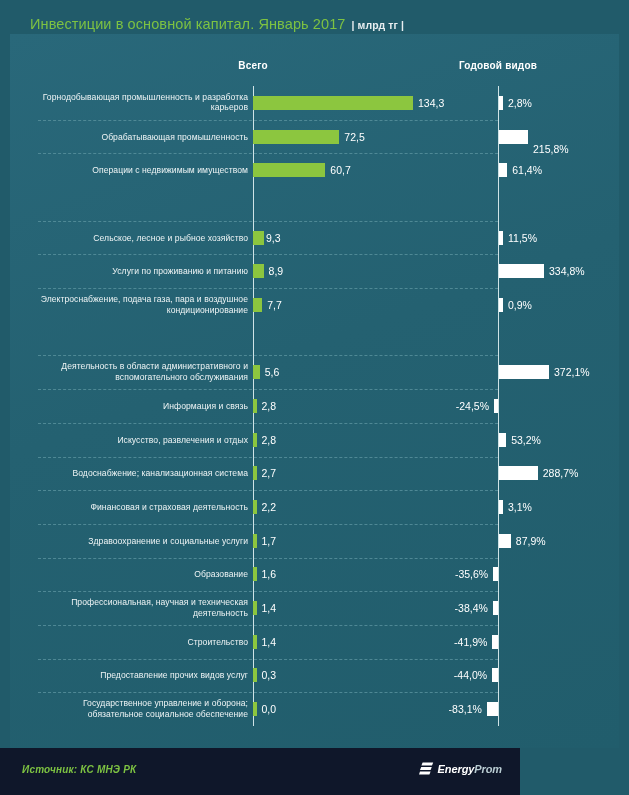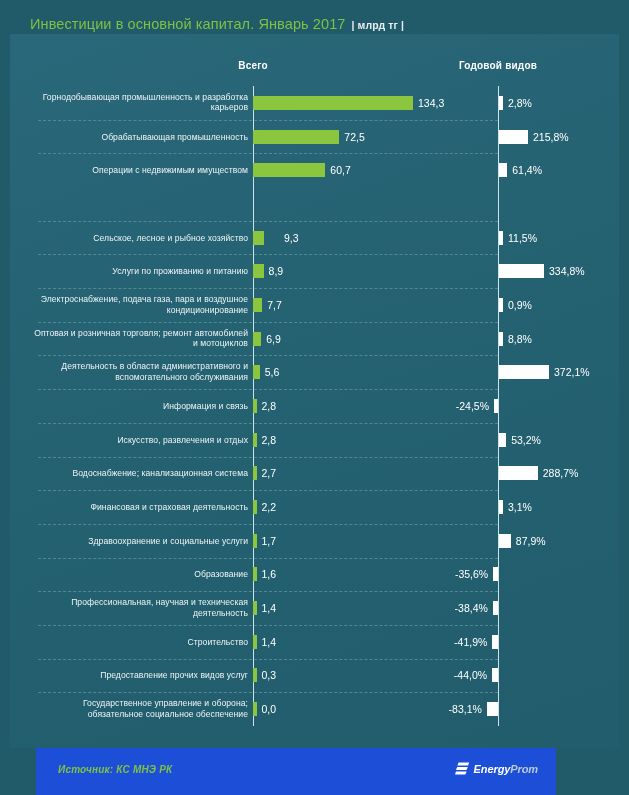--- a/index.html
+++ b/index.html
@@ -153,22 +153,21 @@
     transform: translateY(-50%);
   }
 
   
   .footer {
     position: absolute;
     left: 0;
     top: 748px;
     width: 520px;
     height: 47px;
-    background: #1d4ed8;
-    margin-left: 36px;
+    background: #0f172a;
   }
   .source {
     position: absolute;
     left: 22px;
     top: 16px;
     font-size: 10px;
     font-style: italic;
     font-weight: 700;
     color: #7dc242;
     letter-spacing: .2px;
@@ -216,61 +215,53 @@
           <div class="val-total" style="left: 418px;">134,3</div>
           <div class="bar-growth" style="width: 4px; left: 499px;"></div>
           <div class="val-growth" style="left: 508px;">2,8%</div>
         </div>
         <div class="row" style="top: 33.6842px; height: 33.6842px;">
           <div class="sep"></div>
           <div class="label">Обрабатывающая промышленность</div>
           <div class="bar-total" style="width: 86.3738px;"></div>
           <div class="val-total" style="left: 344.374px;">72,5</div>
           <div class="bar-growth" style="width: 28.9976px; left: 499px;"></div>
-          <div class="val-growth" style="left: 532.998px;">215,8%</div>
+          <div class="val-growth" style="left: 532.998px; margin-top: 12px;">215,8%</div>
         </div>
         <div class="row" style="top: 67.3684px; height: 33.6842px;">
           <div class="sep"></div>
           <div class="label">Операции с недвижимым имуществом</div>
           <div class="bar-total" style="width: 72.3157px;"></div>
           <div class="val-total" style="left: 330.316px;">60,7</div>
           <div class="bar-growth" style="width: 8.25047px; left: 499px;"></div>
           <div class="val-growth" style="left: 512.25px; text-align: right;">61,4%</div>
         </div>
         <div class="row" style="top: 134.737px; height: 33.6842px;">
           <div class="sep"></div>
           <div class="label">Сельское, лесное и рыбное хозяйство</div>
           <div class="bar-total" style="width: 11.0797px;"></div>
-          <div class="val-total" style="left: 284px;">9,3</div>
+          <div class="val-total" style="left: 266px;">9,3</div>
           <div class="bar-growth" style="width: 4px; left: 499px;"></div>
           <div class="val-growth" style="left: 508px;">11,5%</div>
         </div>
         <div class="row" style="top: 168.421px; height: 33.6842px;">
           <div class="sep"></div>
           <div class="label">Услуги по проживанию и питанию</div>
           <div class="bar-total" style="width: 10.6031px;"></div>
           <div class="val-total" style="left: 268.603px;">8,9</div>
           <div class="bar-growth" style="width: 44.9879px; left: 499px;"></div>
           <div class="val-growth" style="left: 548.988px;">334,8%</div>
         </div>
         <div class="row" style="top: 202.105px; height: 33.6842px; padding-left: 38px;">
           <div class="sep"></div>
           <div class="label">Электроснабжение, подача газа, пара и воздушное кондиционирование</div>
           <div class="bar-total" style="width: 9.17349px;"></div>
           <div class="val-total" style="left: 267.173px;">7,7</div>
           <div class="bar-growth" style="width: 4px; left: 499px;"></div>
           <div class="val-growth" style="left: 508px;">0,9%</div>
-        </div>
-        <div class="row" style="top: 235.789px; height: 33.6842px;">
-          <div class="sep"></div>
-          <div class="label">Оптовая и розничная торговля; ремонт автомобилей и мотоциклов</div>
-          <div class="bar-total" style="width: 8.2204px;"></div>
-          <div class="val-total" style="left: 266.22px;">6,9</div>
-          <div class="bar-growth" style="width: 4px; left: 499px;"></div>
-          <div class="val-growth" style="left: 508px;">8,8%</div>
         </div>
         <div class="row" style="top: 269.474px; height: 33.6842px;">
           <div class="sep"></div>
           <div class="label">Деятельность в области административного и вспомогательного обслуживания</div>
           <div class="bar-total" style="width: 6.67163px;"></div>
           <div class="val-total" style="left: 264.672px;">5,6</div>
           <div class="bar-growth" style="width: 50px; left: 499px;"></div>
           <div class="val-growth" style="left: 554px;">372,1%</div>
         </div>
         <div class="row" style="top: 303.158px; height: 33.6842px;">

